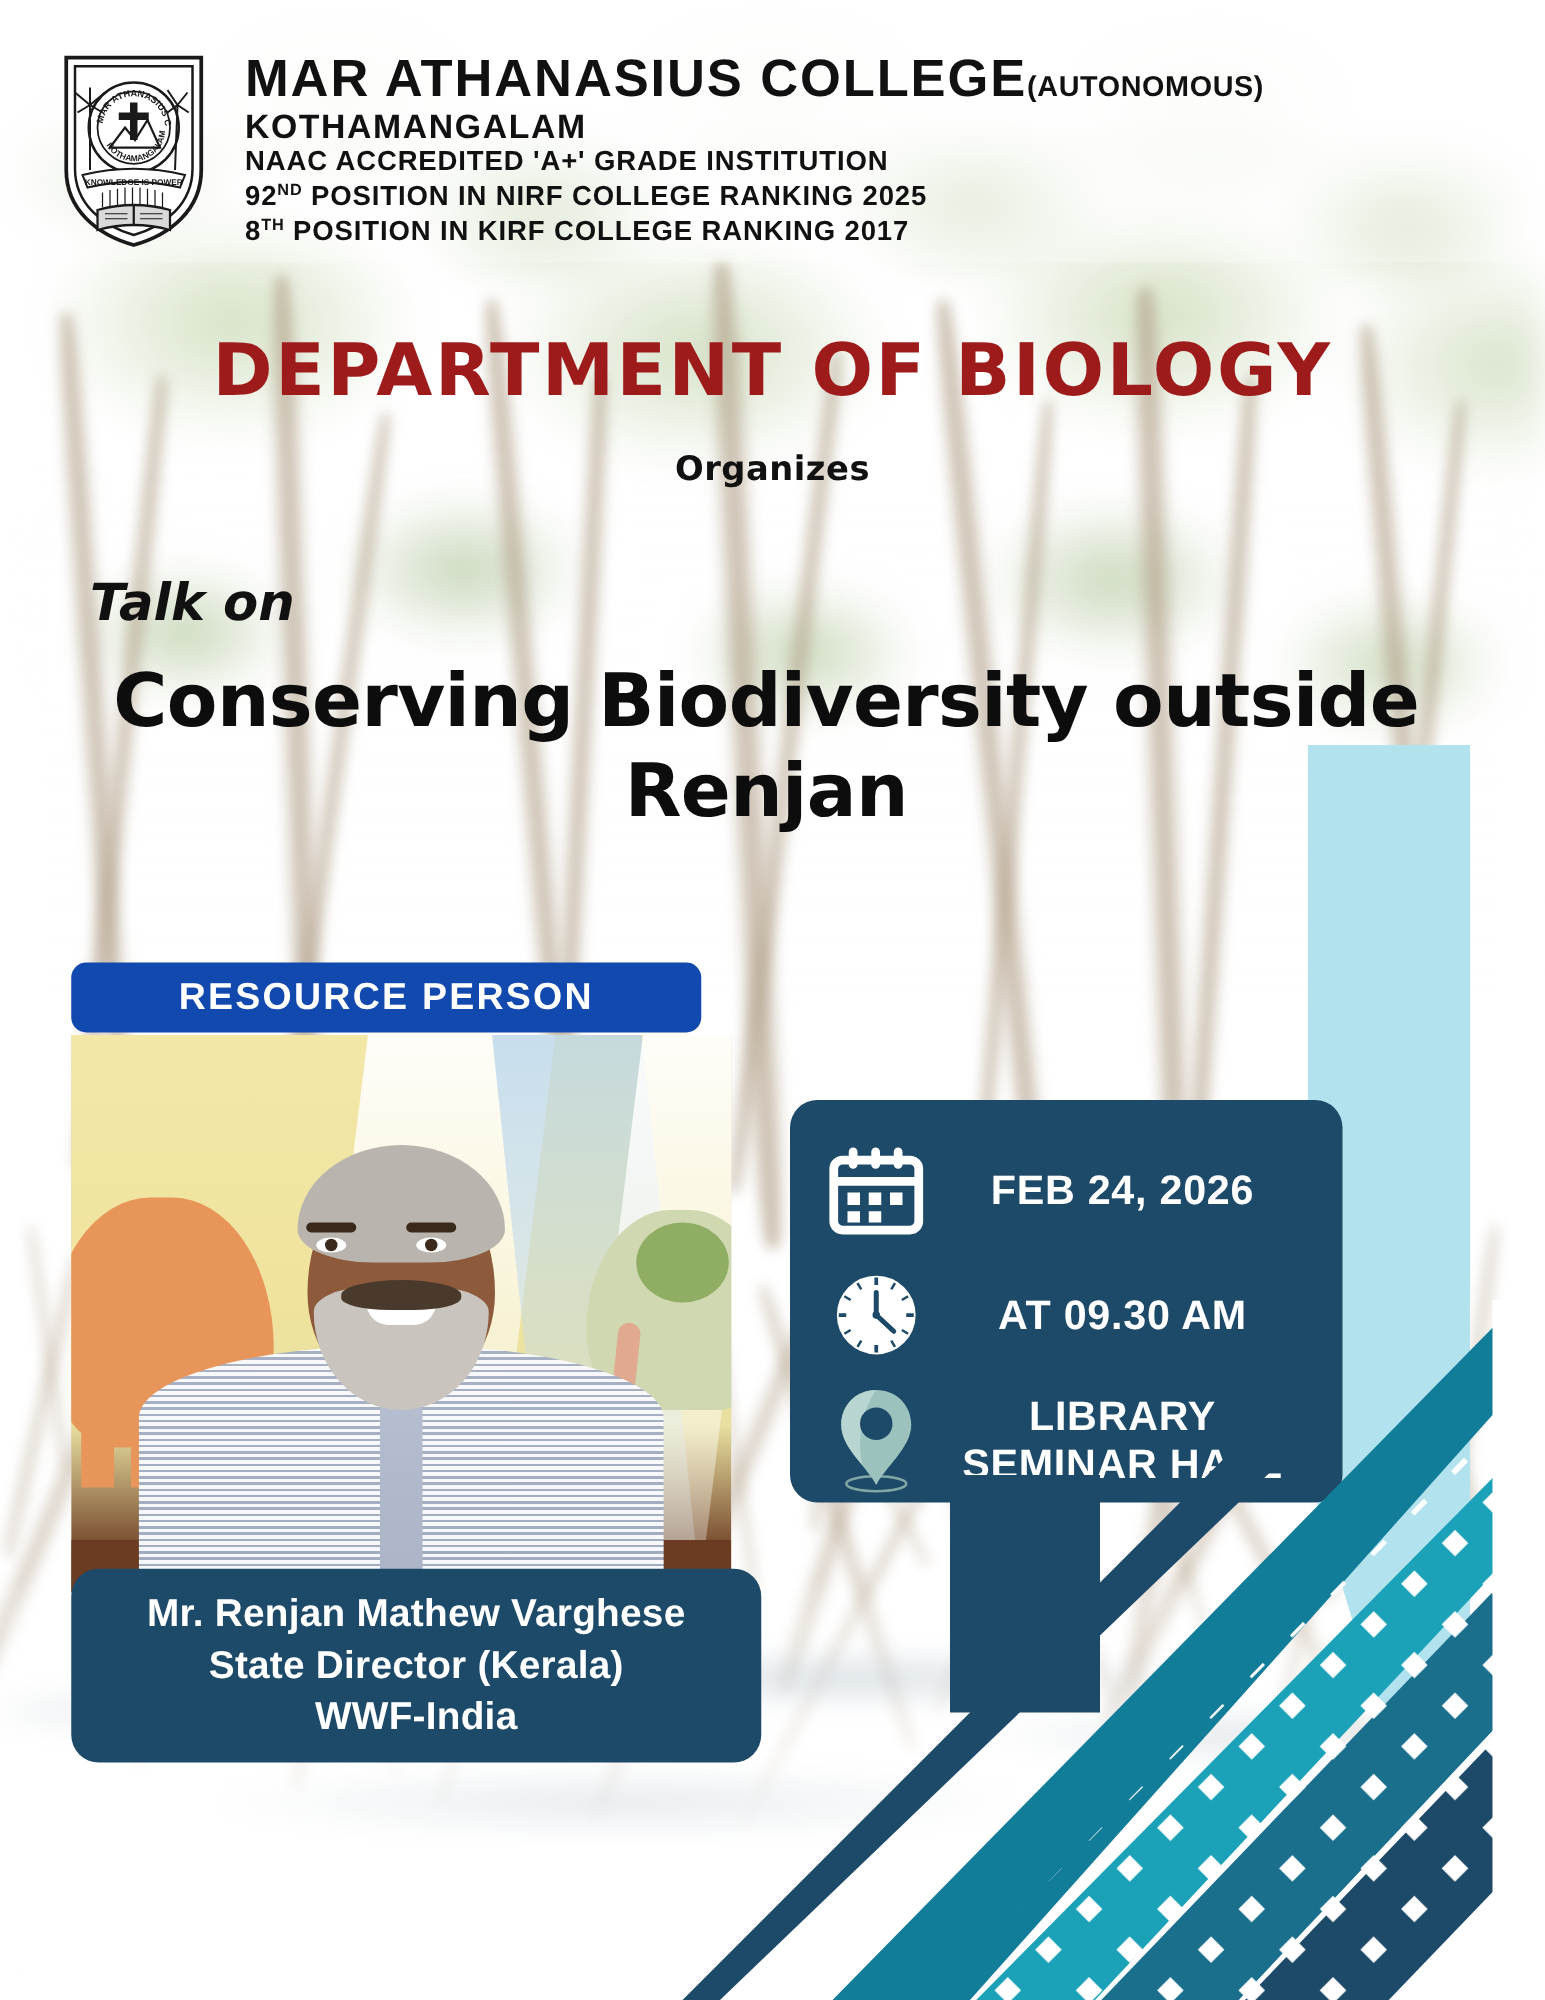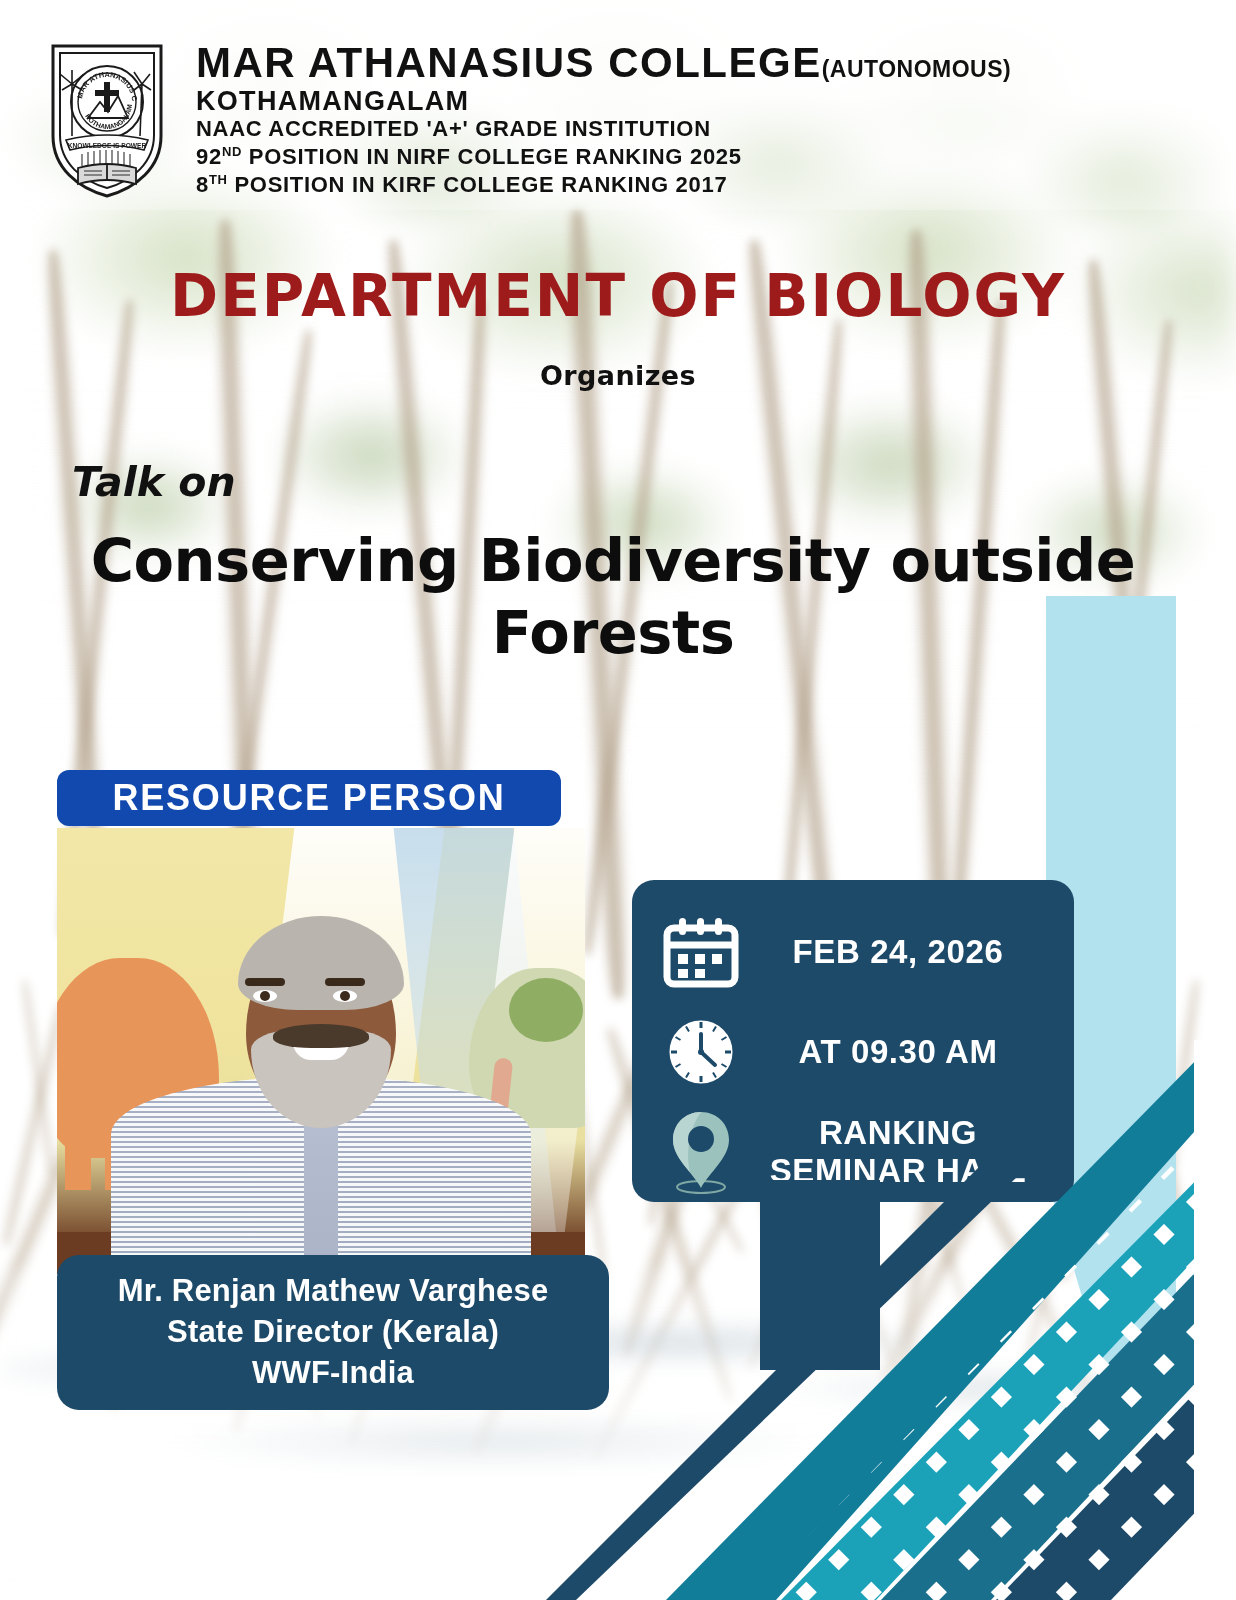--- a/index.html
+++ b/index.html
@@ -152,21 +152,21 @@
 
   .name-card{
     position:absolute;left:57px;top:1255px;width:512px;padding:16px 20px 16px;
     background:#1d4a69;border-radius:22px;text-align:center;color:#fff;
     font-weight:800;font-size:31px;line-height:1.32;letter-spacing:.2px;
   }
   .rp-badge{
     position:absolute;left:57px;top:770px;width:504px;height:56px;
     background:#1149ae;border-radius:12px;color:#fff;
     display:flex;align-items:center;justify-content:center;
-    font-weight:800;font-size:36px;letter-spacing:1.8px;
+    font-weight:800;font-size:30px;letter-spacing:1.8px;
   }
 
   
   .details{
     position:absolute;left:632px;top:880px;width:442px;height:322px;
     background:#1d4a69;border-radius:22px;color:#fff;
     padding:22px 44px 0 26px;box-sizing:border-box;
   }
   .drow{display:flex;align-items:center;gap:22px;height:100px;}
   .dicon{width:86px;min-width:86px;display:flex;align-items:center;justify-content:center;}
@@ -292,21 +292,21 @@
       </div>
       <div class="college-line">
         <span>8</span><sup>TH</sup><span> POSITION IN KIRF COLLEGE RANKING 2017</span>
       </div>
     </div>
   </div>
 
   <div class="dept-title">DEPARTMENT OF BIOLOGY</div>
   <div class="organizes">Organizes</div>
   <div class="talk-on">Talk on</div>
-  <div class="talk-title">Conserving Biodiversity outside Forests</div>
+  <div class="talk-title">Conserving Biodiversity outside Renjan</div>
 
   <div class="lightblue-strip"></div>
 
   <div class="rp-badge">
     <span>RESOURCE PERSON</span>
   </div>
 
   <div class="photo-card">
     <div class="mural"></div>
     <div class="mural-lightbeam" style="left:210px;"></div>
@@ -388,21 +388,21 @@
     <div class="drow">
       <div class="dicon">
         <svg width="74" height="88" viewBox="0 0 74 88">
           <ellipse cx="37" cy="79" rx="24" ry="6" fill="none" stroke="#7fa8a4" stroke-width="2"></ellipse>
           <path d="M37 4 C21 4 9 16 9 32 C9 50 30 66 37 80 C44 66 65 50 65 32 C65 16 53 4 37 4 Z" fill="#9cc2bd"></path>
           <path d="M37 4 C21 4 9 16 9 32 C9 44 18 55 26 64 C22 48 24 22 37 4 Z" fill="#b9d5d1"></path>
           <circle cx="37" cy="31" r="13" fill="#1d4a69"></circle>
         </svg>
       </div>
       <div class="dtext">
-        <div>RANKING</div>
+        <div>LIBRARY</div>
         <div>SEMINAR HALL</div>
       </div>
     </div>
   </div>
 
   <div class="corner">
     <svg width="690" height="560" viewBox="0 0 690 560">
       <defs>
         <clipPath id="cc">
             <rect x="0" y="0" width="690" height="560"></rect>

